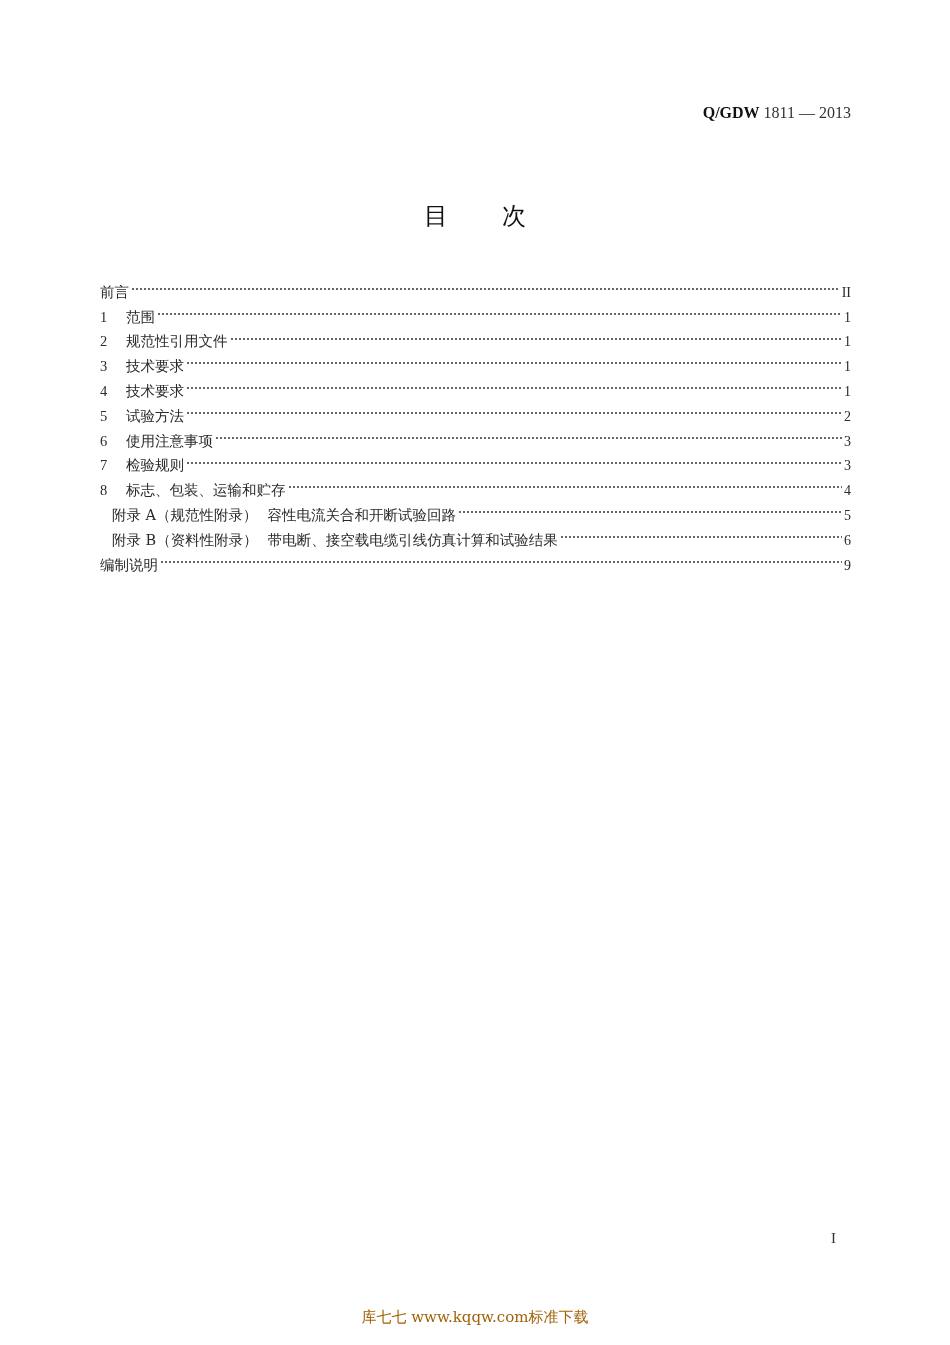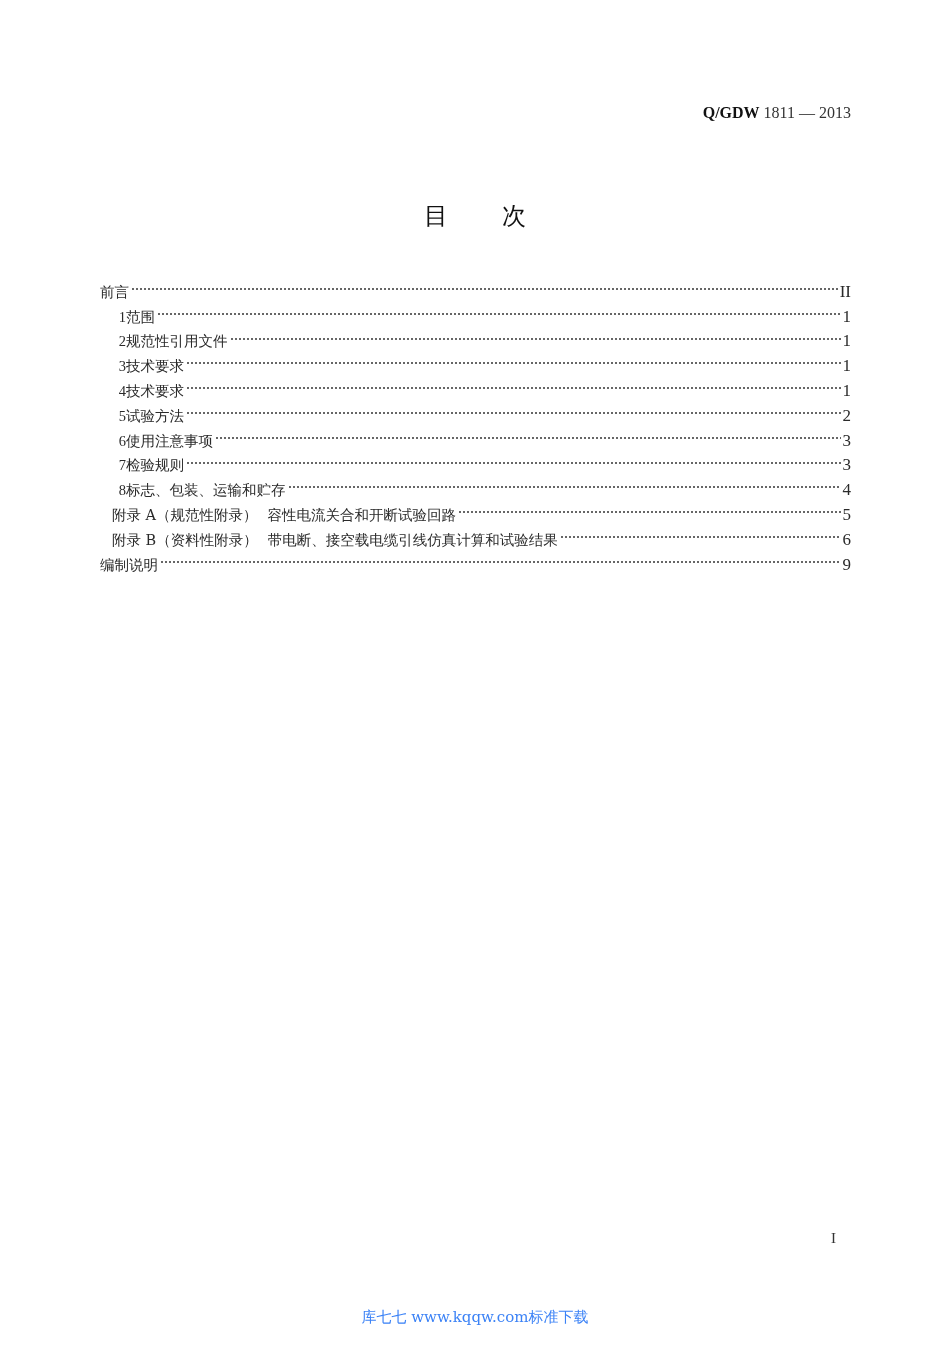--- a/index.html
+++ b/index.html
@@ -13,45 +13,45 @@
       font-family: "Liberation Serif", serif; font-size: 16px; color: #333;
       white-space: nowrap;
     }
     .header-code .std-prefix { font-weight: bold; color: #111; text-align: center; }
     .toc-title {
       position: absolute; top: 200px; left: 0; width: 950px; text-align: center;
       font-family: "DejaVu Sans", sans-serif; font-size: 24px; color: #111;
       letter-spacing: 54px; padding-left: 54px; box-sizing: border-box;
     }
     .toc {
-      position: absolute; top: 272px; left: 100px; width: 751px; text-align: right;
+      position: absolute; top: 272px; left: 100px; width: 751px;
     }
     .toc-row {
       display: flex; align-items: baseline; height: 24.8px;
       font-size: 14.5px; line-height: 24.8px; color: #2a2a2a;
     }
     .toc-label { white-space: nowrap; font-family: "DejaVu Serif", serif; }
     .toc-num { display: inline-block; width: 26px; font-family: "Liberation Serif", serif; }
     .toc-prefix { font-family: "DejaVu Serif", serif; margin-left: 12px; }
     .toc-gap { display: inline-block; width: 10px; }
     .toc-leader {
       flex: 1; margin: 0 2px; overflow: hidden; white-space: nowrap;
       height: 24.8px;
       background-image: radial-gradient(circle, #666 0.8px, transparent 1px);
       background-size: 4px 4px; background-repeat: repeat-x;
       background-position: 0 15px;
     }
-    .toc-page { font-family: "Liberation Serif", serif; font-size: 17px; white-space: nowrap; }
+    .toc-page { font-family: "Liberation Serif", serif; font-size: 14px; white-space: nowrap; }
     .page-number {
       position: absolute; top: 1230px; right: 114px;
       font-family: "Liberation Serif", serif; font-size: 15px; color: #333;
     }
     .footer-watermark {
       position: absolute; top: 1308px; left: 0; width: 950px; text-align: center;
-      font-family: "DejaVu Serif", serif; font-size: 15px; color: #3b82f6;
+      font-family: "DejaVu Serif", serif; font-size: 15px; color: #a16207;
     }
   </style>
 </head>
 <body>
 
 <div class="header-code">
   <span class="std-prefix">Q/GDW</span>
   <span>1811 — 2013</span>
 </div>
 

